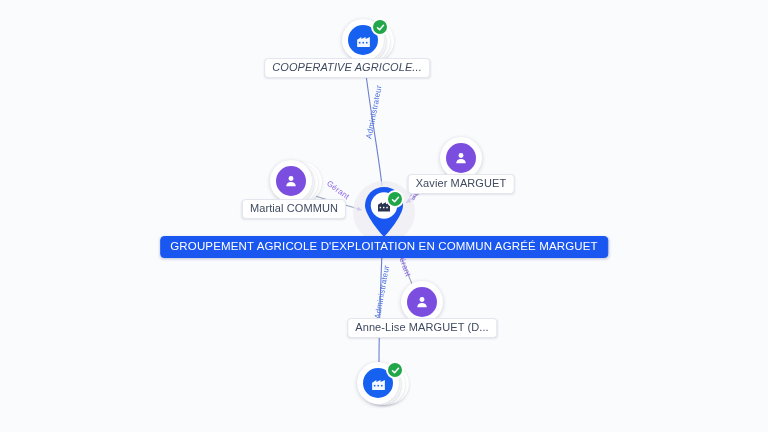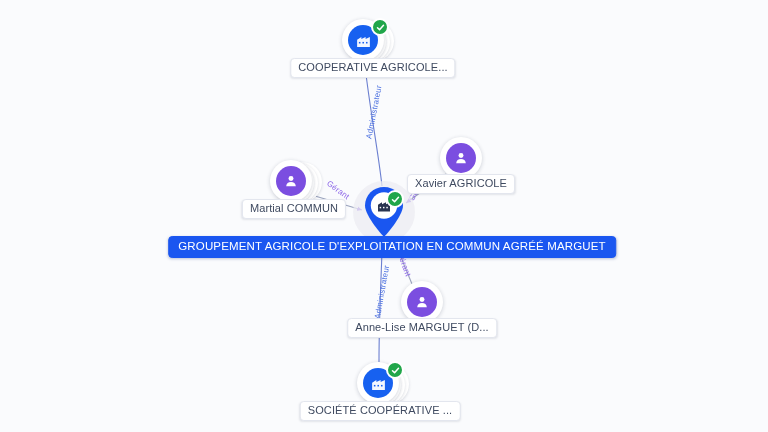--- a/index.html
+++ b/index.html
@@ -52,21 +52,21 @@
   .pin .badge{right:2px;top:4px;}
 
   
   .lbl{position:absolute;transform:translate(-50%,0);
        background:#ffffff;border:1px solid #e3e6ee;border-radius:4px;
        padding:2px 7px 3px 7px;font-size:11px;line-height:13px;color:#3f4a60;
        white-space:nowrap;box-shadow:0 1px 2px rgba(20,30,60,.10);
        letter-spacing:.1px;}
   .lbl.primary{background:#1a56f0;border-color:#1a56f0;color:#ffffff;
        font-size:11.5px;padding:3px 9px 4px 9px;border-radius:4px;
-       box-shadow:0 1px 3px rgba(20,40,120,.28);letter-spacing:.15px;margin-left:8px;}
+       box-shadow:0 1px 3px rgba(20,40,120,.28);letter-spacing:.15px;}
 
   
   .elbl{position:absolute;font-size:8px;white-space:nowrap;
         transform-origin:center center;letter-spacing:.2px;}
   .elbl.blue{color:#4a6fe0;}
   .elbl.purple{color:#8a63e8;}
 </style>
 </head>
 <body>
 
@@ -118,21 +118,21 @@
           </svg>
         </div>
       </div>
       <div class="badge">
         <svg width="9" height="9" viewBox="0 0 24 24" fill="none" stroke="#ffffff" stroke-width="4" stroke-linecap="round" stroke-linejoin="round">
           <path d="M4 12.5 L9.5 18 L20 6"></path>
         </svg>
       </div>
     </div>
   </div>
-  <div class="lbl" style="left:373px;top:58px;">COOPERATIVE AGRICOLE...</div>
+  <div class="lbl" style="left:347px;top:58px;font-style:italic;">COOPERATIVE AGRICOLE...</div>
 
   <div class="node" style="left:293px;top:183px;">
     <div class="node-visual">
       <div class="stack s1"></div>
       <div class="stack s2"></div>
       <div class="stack s3"></div>
       <div class="disc">
         <div class="inner person">
           <svg width="16" height="16" viewBox="0 0 24 24" fill="#ffffff">
             <circle cx="12" cy="8.2" r="3.7"></circle>
@@ -149,21 +149,21 @@
       <div class="disc">
         <div class="inner person">
           <svg width="16" height="16" viewBox="0 0 24 24" fill="#ffffff">
             <circle cx="12" cy="8.2" r="3.7"></circle>
             <path d="M4.8 20c0-4.1 3.3-6.4 7.2-6.4s7.2 2.3 7.2 6.4z"></path>
           </svg>
         </div>
       </div>
     </div>
   </div>
-  <div class="lbl" style="left:461px;top:174px;">Xavier AGRICOLE</div>
+  <div class="lbl" style="left:461px;top:174px;">Xavier MARGUET</div>
 
   <div class="pin-wrap">
     <div class="halo"></div>
     <div class="pin">
       <svg width="44" height="52" viewBox="0 0 44 52">
         <path d="M22 51 C22 51 3 30.5 3 19.5 C3 9 11.5 1 22 1 C32.5 1 41 9 41 19.5 C41 30.5 22 51 22 51 Z" fill="#1a56f0"></path>
         <circle cx="22" cy="19.5" r="13.2" fill="#ffffff"></circle>
         <g transform="translate(22 19.5)">
           <svg x="-8" y="-8" width="16" height="16" viewBox="0 0 24 24" fill="#2a3550">
             <path d="M3 21V11l6-4v3l6-3v3l6-3v14H3z"></path>
@@ -211,15 +211,14 @@
           </svg>
         </div>
       </div>
       <div class="badge">
         <svg width="9" height="9" viewBox="0 0 24 24" fill="none" stroke="#ffffff" stroke-width="4" stroke-linecap="round" stroke-linejoin="round">
           <path d="M4 12.5 L9.5 18 L20 6"></path>
         </svg>
       </div>
     </div>
   </div>
-  <div class="lbl" style="left:380px;top:401px;">SOCIÉTÉ COOPÉRATIVE ...</div>
 
 </div>
 
 </body></html>

